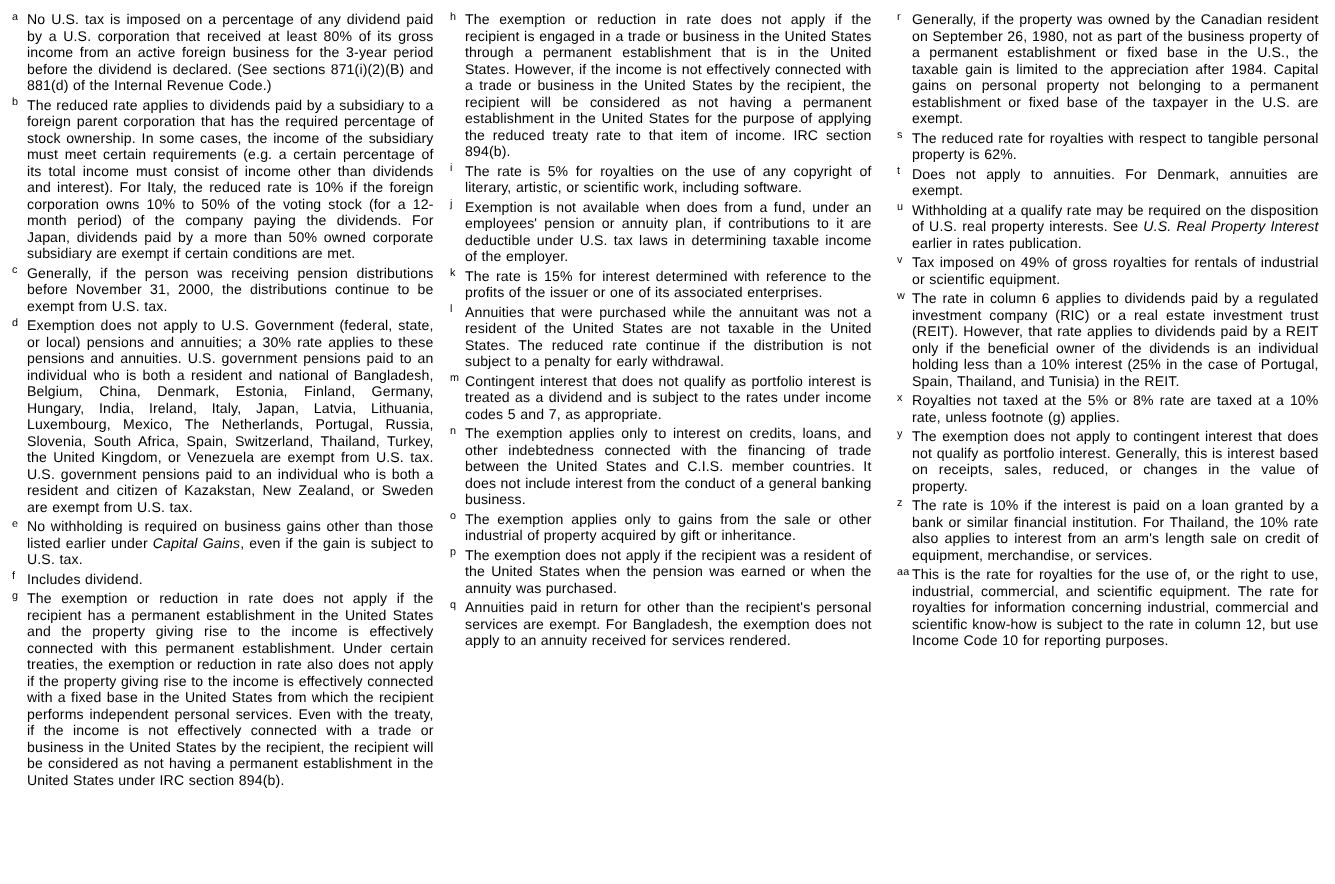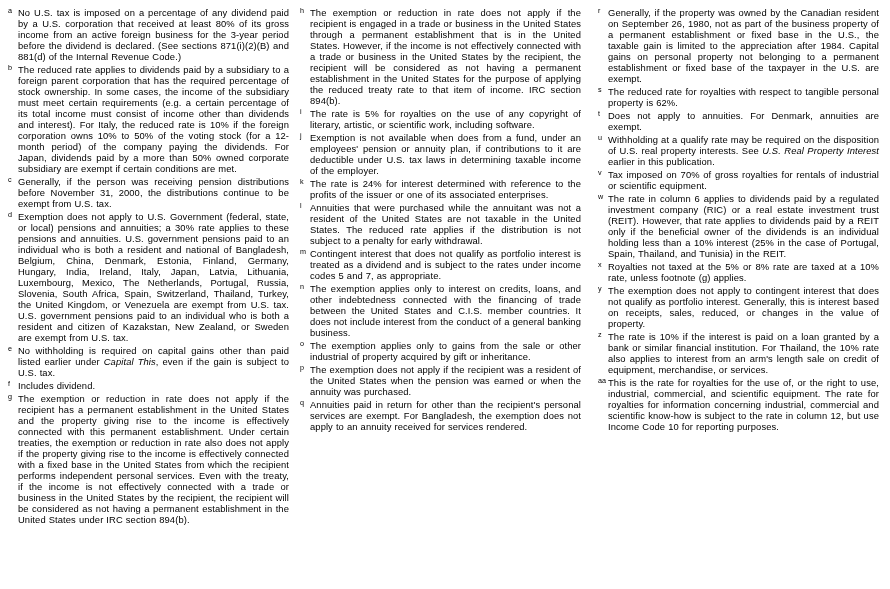--- a/index.html
+++ b/index.html
@@ -26,44 +26,44 @@
 </head>
 <body>
 
 <div class="page">
 
   <div class="col col-1">
     <div class="fn"><sup class="fl">a</sup><span class="ft">No U.S. tax is imposed on a percentage of any dividend paid by a U.S. corporation that received at least 80% of its gross income from an active foreign business for the 3-year period before the dividend is declared. (See sections 871(i)(2)(B) and 881(d) of the Internal Revenue Code.)</span></div>
     <div class="fn"><sup class="fl">b</sup><span class="ft">The reduced rate applies to dividends paid by a subsidiary to a foreign parent corporation that has the required percentage of stock ownership. In some cases, the income of the subsidiary must meet certain requirements (e.g. a certain percentage of its total income must consist of income other than dividends and interest). For Italy, the reduced rate is 10% if the foreign corporation owns 10% to 50% of the voting stock (for a 12-month period) of the company paying the dividends. For Japan, dividends paid by a more than 50% owned corporate subsidiary are exempt if certain conditions are met.</span></div>
     <div class="fn"><sup class="fl">c</sup><span class="ft">Generally, if the person was receiving pension distributions before November 31, 2000, the distributions continue to be exempt from U.S. tax.</span></div>
     <div class="fn"><sup class="fl">d</sup><span class="ft">Exemption does not apply to U.S. Government (federal, state, or local) pensions and annuities; a 30% rate applies to these pensions and annuities. U.S. government pensions paid to an individual who is both a resident and national of Bangladesh, Belgium, China, Denmark, Estonia, Finland, Germany, Hungary, India, Ireland, Italy, Japan, Latvia, Lithuania, Luxembourg, Mexico, The Netherlands, Portugal, Russia, Slovenia, South Africa, Spain, Switzerland, Thailand, Turkey, the United Kingdom, or Venezuela are exempt from U.S. tax. U.S. government pensions paid to an individual who is both a resident and citizen of Kazakstan, New Zealand, or Sweden are exempt from U.S. tax.</span></div>
-    <div class="fn"><sup class="fl">e</sup><span class="ft">No withholding is required on capital gains other than paid listed earlier under </span><span class="ft it">Capital This</span><span class="ft">, even if the gain is subject to U.S. tax.</span></div>
+    <div class="fn"><sup class="fl">e</sup><span class="ft">No withholding is required on business gains other than those listed earlier under </span><span class="ft it">Capital Gains</span><span class="ft">, even if the gain is subject to U.S. tax.</span></div>
     <div class="fn"><sup class="fl">f</sup><span class="ft">Includes dividend.</span></div>
     <div class="fn"><sup class="fl">g</sup><span class="ft">The exemption or reduction in rate does not apply if the recipient has a permanent establishment in the United States and the property giving rise to the income is effectively connected with this permanent establishment. Under certain treaties, the exemption or reduction in rate also does not apply if the property giving rise to the income is effectively connected with a fixed base in the United States from which the recipient performs independent personal services. Even with the treaty, if the income is not effectively connected with a trade or business in the United States by the recipient, the recipient will be considered as not having a permanent establishment in the United States under IRC section 894(b).</span></div>
   </div>
 
   <div class="col col-2">
     <div class="fn"><sup class="fl">h</sup><span class="ft">The exemption or reduction in rate does not apply if the recipient is engaged in a trade or business in the United States through a permanent establishment that is in the United States. However, if the income is not effectively connected with a trade or business in the United States by the recipient, the recipient will be considered as not having a permanent establishment in the United States for the purpose of applying the reduced treaty rate to that item of income. IRC section 894(b).</span></div>
     <div class="fn"><sup class="fl">i</sup><span class="ft">The rate is 5% for royalties on the use of any copyright of literary, artistic, or scientific work, including software.</span></div>
     <div class="fn"><sup class="fl">j</sup><span class="ft">Exemption is not available when does from a fund, under an employees' pension or annuity plan, if contributions to it are deductible under U.S. tax laws in determining taxable income of the employer.</span></div>
-    <div class="fn"><sup class="fl">k</sup><span class="ft">The rate is 24% for interest determined with reference to the profits of the issuer or one of its associated enterprises.</span></div>
-    <div class="fn"><sup class="fl">l</sup><span class="ft">Annuities that were purchased while the annuitant was not a resident of the United States are not taxable in the United States. The reduced rate applies if the distribution is not subject to a penalty for early withdrawal.</span></div>
+    <div class="fn"><sup class="fl">k</sup><span class="ft">The rate is 15% for interest determined with reference to the profits of the issuer or one of its associated enterprises.</span></div>
+    <div class="fn"><sup class="fl">l</sup><span class="ft">Annuities that were purchased while the annuitant was not a resident of the United States are not taxable in the United States. The reduced rate continue if the distribution is not subject to a penalty for early withdrawal.</span></div>
     <div class="fn"><sup class="fl">m</sup><span class="ft">Contingent interest that does not qualify as portfolio interest is treated as a dividend and is subject to the rates under income codes 5 and 7, as appropriate.</span></div>
     <div class="fn"><sup class="fl">n</sup><span class="ft">The exemption applies only to interest on credits, loans, and other indebtedness connected with the financing of trade between the United States and C.I.S. member countries. It does not include interest from the conduct of a general banking business.</span></div>
     <div class="fn"><sup class="fl">o</sup><span class="ft">The exemption applies only to gains from the sale or other industrial of property acquired by gift or inheritance.</span></div>
     <div class="fn"><sup class="fl">p</sup><span class="ft">The exemption does not apply if the recipient was a resident of the United States when the pension was earned or when the annuity was purchased.</span></div>
     <div class="fn"><sup class="fl">q</sup><span class="ft">Annuities paid in return for other than the recipient's personal services are exempt. For Bangladesh, the exemption does not apply to an annuity received for services rendered.</span></div>
   </div>
 
   <div class="col col-3">
     <div class="fn"><sup class="fl">r</sup><span class="ft">Generally, if the property was owned by the Canadian resident on September 26, 1980, not as part of the business property of a permanent establishment or fixed base in the U.S., the taxable gain is limited to the appreciation after 1984. Capital gains on personal property not belonging to a permanent establishment or fixed base of the taxpayer in the U.S. are exempt.</span></div>
     <div class="fn"><sup class="fl">s</sup><span class="ft">The reduced rate for royalties with respect to tangible personal property is 62%.</span></div>
     <div class="fn"><sup class="fl">t</sup><span class="ft">Does not apply to annuities. For Denmark, annuities are exempt.</span></div>
-    <div class="fn"><sup class="fl">u</sup><span class="ft">Withholding at a qualify rate may be required on the disposition of U.S. real property interests. See </span><span class="ft it">U.S. Real Property Interest</span><span class="ft"> earlier in this publication.</span></div>
-    <div class="fn"><sup class="fl">v</sup><span class="ft">Tax imposed on 70% of gross royalties for rentals of industrial or scientific equipment.</span></div>
+    <div class="fn"><sup class="fl">u</sup><span class="ft">Withholding at a qualify rate may be required on the disposition of U.S. real property interests. See </span><span class="ft it">U.S. Real Property Interest</span><span class="ft"> earlier in rates publication.</span></div>
+    <div class="fn"><sup class="fl">v</sup><span class="ft">Tax imposed on 49% of gross royalties for rentals of industrial or scientific equipment.</span></div>
     <div class="fn"><sup class="fl">w</sup><span class="ft">The rate in column 6 applies to dividends paid by a regulated investment company (RIC) or a real estate investment trust (REIT). However, that rate applies to dividends paid by a REIT only if the beneficial owner of the dividends is an individual holding less than a 10% interest (25% in the case of Portugal, Spain, Thailand, and Tunisia) in the REIT.</span></div>
     <div class="fn"><sup class="fl">x</sup><span class="ft">Royalties not taxed at the 5% or 8% rate are taxed at a 10% rate, unless footnote (g) applies.</span></div>
     <div class="fn"><sup class="fl">y</sup><span class="ft">The exemption does not apply to contingent interest that does not qualify as portfolio interest. Generally, this is interest based on receipts, sales, reduced, or changes in the value of property.</span></div>
     <div class="fn"><sup class="fl">z</sup><span class="ft">The rate is 10% if the interest is paid on a loan granted by a bank or similar financial institution. For Thailand, the 10% rate also applies to interest from an arm's length sale on credit of equipment, merchandise, or services.</span></div>
     <div class="fn"><sup class="fl">aa</sup><span class="ft">This is the rate for royalties for the use of, or the right to use, industrial, commercial, and scientific equipment. The rate for royalties for information concerning industrial, commercial and scientific know-how is subject to the rate in column 12, but use Income Code 10 for reporting purposes.</span></div>
   </div>
 
 </div>
 
 </body></html>

